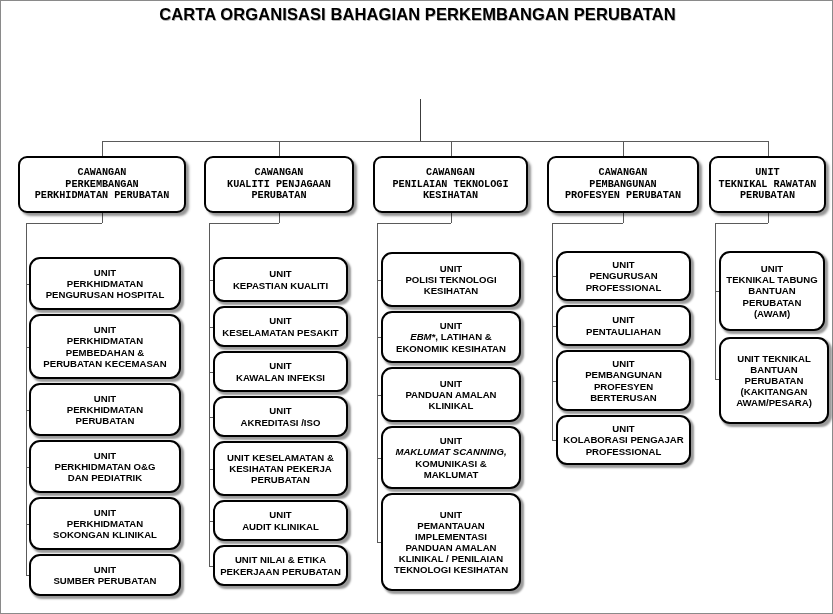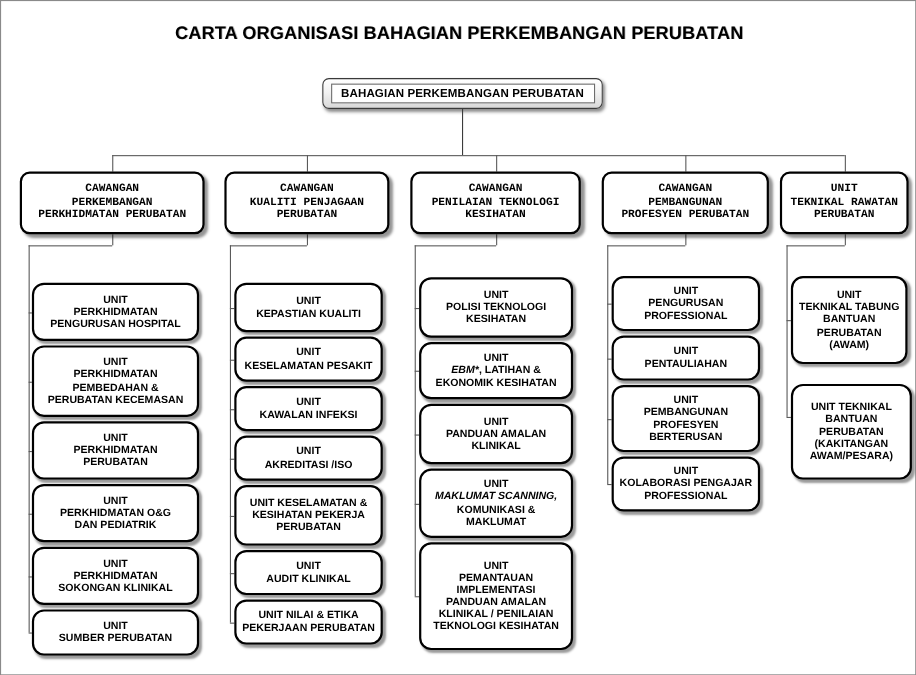--- a/index.html
+++ b/index.html
@@ -12,21 +12,21 @@
     position:relative;
     width:833px;height:614px;
     box-sizing:border-box;
     border:1px solid #8a8a8a;
     background:#ffffff;
   }
 
   
   #chart-title{
     position:absolute;
-    top:20px;left:0;width:833px;
+    top:4px;left:0;width:833px;
     text-align:center;
     font-size:16.5px;
     font-weight:bold;
     letter-spacing:0.1px;
     color:#000;
     text-shadow:0.7px 0.7px 0px rgba(120,120,120,0.55);
   }
 
   
   .nd-txt{
@@ -91,25 +91,20 @@
   .hline{height:1px;}
   .vline.dark{background:#3c3c3c;}
 </style>
 </head>
 <body>
 
 <div id="page">
 
   <div id="chart-title">CARTA ORGANISASI BAHAGIAN PERKEMBANGAN PERUBATAN</div>
 
-  <div id="root-node">
-    <div class="inner">
-      <span class="nd-txt">BAHAGIAN PERKEMBANGAN PERUBATAN</span>
-    </div>
-  </div>
 
   <div id="connectors">
       <div class="conn vline dark" style="left: 419px; top: 98px; width: 1px; height: 42px;"></div>
       <div class="conn hline" style="left: 101px; top: 140px; width: 665.5px; height: 1px;"></div>
       <div class="conn vline" style="left: 101px; top: 140px; width: 1px; height: 15px;"></div>
       <div class="conn vline" style="left: 101px; top: 212px; width: 1px; height: 10px;"></div>
       <div class="conn hline" style="left: 25px; top: 222px; width: 76px; height: 1px;"></div>
       <div class="conn vline" style="left: 25px; top: 222px; width: 1px; height: 352px;"></div>
       <div class="conn hline" style="left: 25px; top: 282.5px; width: 3px; height: 1px;"></div>
       <div class="conn hline" style="left: 25px; top: 345.5px; width: 3px; height: 1px;"></div>
@@ -281,21 +276,21 @@
 TEKNIKAL RAWATAN
 PERUBATAN</span>
       </div>
       <div class="l3" style="left: 718px; top: 250px; width: 106px; height: 80px;">
         <span class="nd-txt">UNIT
 TEKNIKAL TABUNG
 BANTUAN
 PERUBATAN
 (AWAM)</span>
       </div>
-      <div class="l3" style="left: 718px; top: 348px; width: 110px; height: 87px;">
+      <div class="l3" style="left: 718px; top: 336px; width: 110px; height: 87px;">
         <span class="nd-txt">UNIT  TEKNIKAL
 BANTUAN
 PERUBATAN
 (KAKITANGAN
 AWAM/PESARA)</span>
       </div>
     </div>
 
 </div>
 

